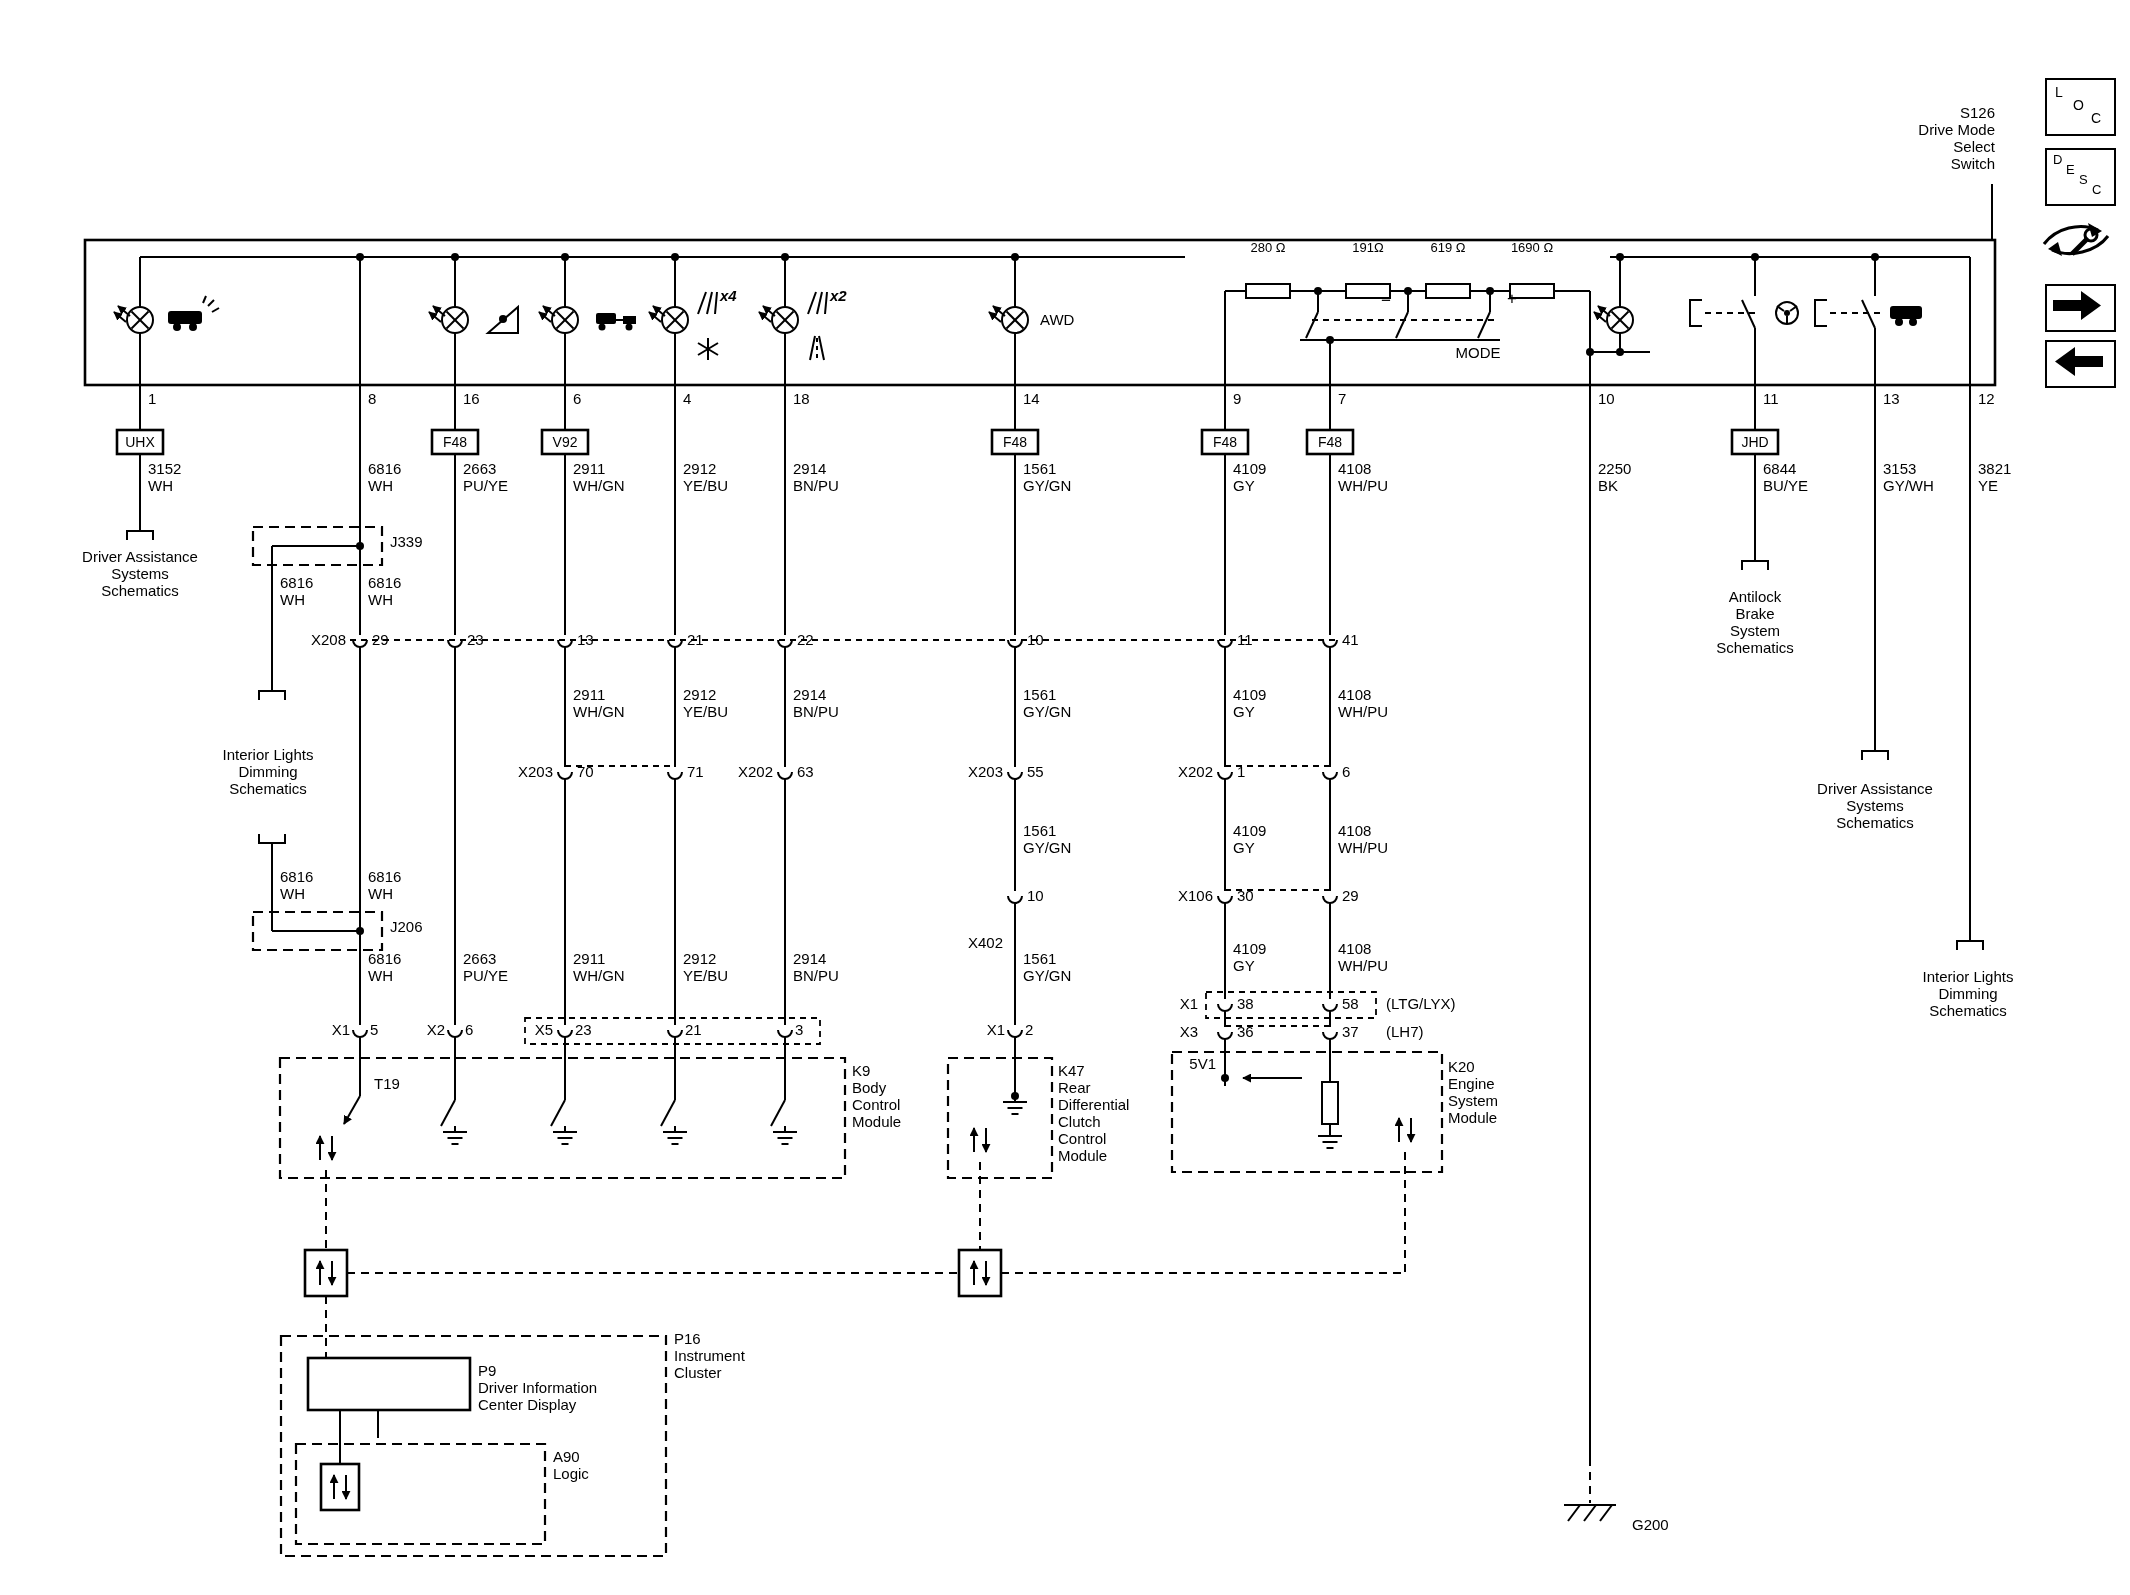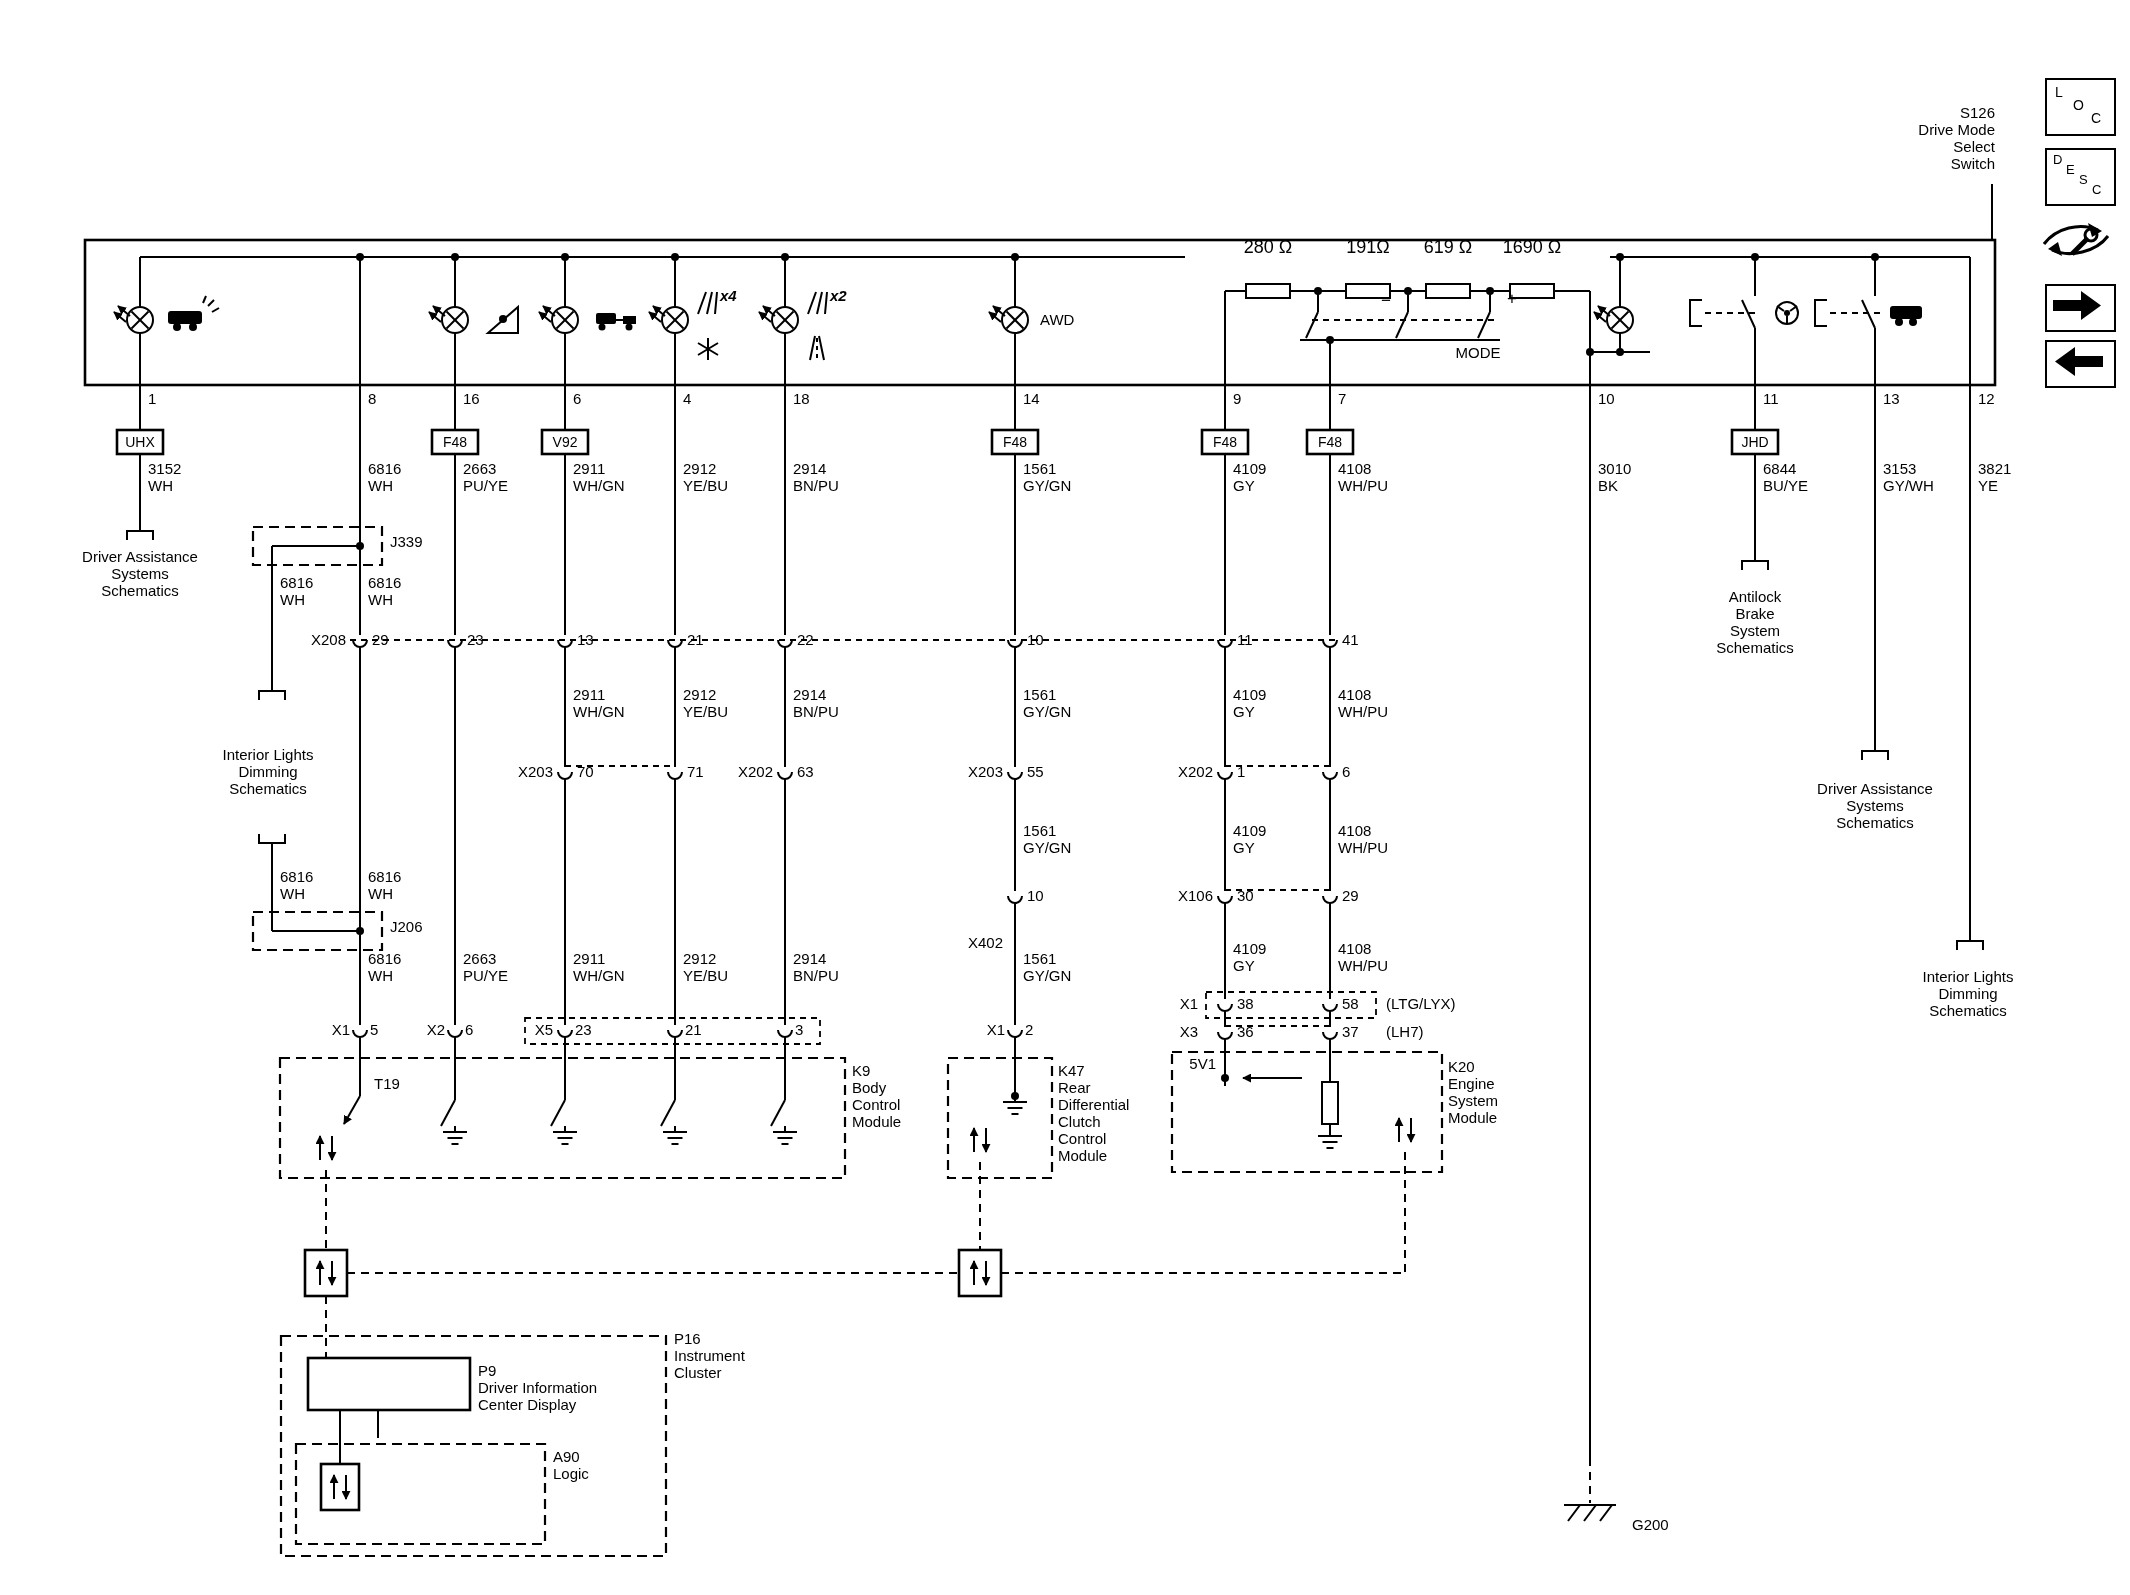--- a/index.html
+++ b/index.html
@@ -10,21 +10,21 @@
   .w3{stroke:#000;stroke-width:2.6;fill:none}
   .wd{stroke:#000;stroke-width:2;fill:none;stroke-dasharray:8 6}
   .bxd{stroke:#000;stroke-width:2.2;fill:none;stroke-dasharray:10 6}
   .tie{stroke:#000;stroke-width:1.8;fill:none;stroke-dasharray:6 5}
   .f{fill:#000;stroke:none}
   .t{position:absolute;font:15px/17px "Liberation Sans",sans-serif;color:#000;white-space:pre-line}
   .c{transform:translateX(-50%);text-align:center}
   .r{transform:translateX(-100%);text-align:right}
   .b{font-weight:bold}
   .i{font-style:italic}
-  .f13{font-size:18px;line-height:15px}
+  .f13{font-size:13px;line-height:15px}
   .f14{font-size:14px;line-height:16px}
   .f17{font-size:17px;line-height:17px}
   .btn{position:absolute;width:67px;height:54px;border:2.6px solid #000;background:#fff}
   .btn span{position:absolute;font:14px "Liberation Sans",sans-serif}
   .abtn{position:absolute;width:67px;height:44px;border:2.6px solid #000;background:#fff}
 </style>
 </head>
 <body>
 
 <div id="stage">
@@ -523,21 +523,21 @@
 <div class="t" style="left:683px;top:460px">2912
 YE/BU</div>
 <div class="t" style="left:793px;top:460px">2914
 BN/PU</div>
 <div class="t" style="left:1023px;top:460px">1561
 GY/GN</div>
 <div class="t" style="left:1233px;top:460px">4109
 GY</div>
 <div class="t" style="left:1338px;top:460px">4108
 WH/PU</div>
-<div class="t" style="left:1598px;top:460px">3010
+<div class="t" style="left:1598px;top:460px">2250
 BK</div>
 <div class="t" style="left:1763px;top:460px">6844
 BU/YE</div>
 <div class="t" style="left:1883px;top:460px">3153
 GY/WH</div>
 <div class="t" style="left:1978px;top:460px">3821
 YE</div>
 
 <div class="t" style="left:390px;top:533px">J339</div>
 <div class="t" style="left:280px;top:574px">6816

